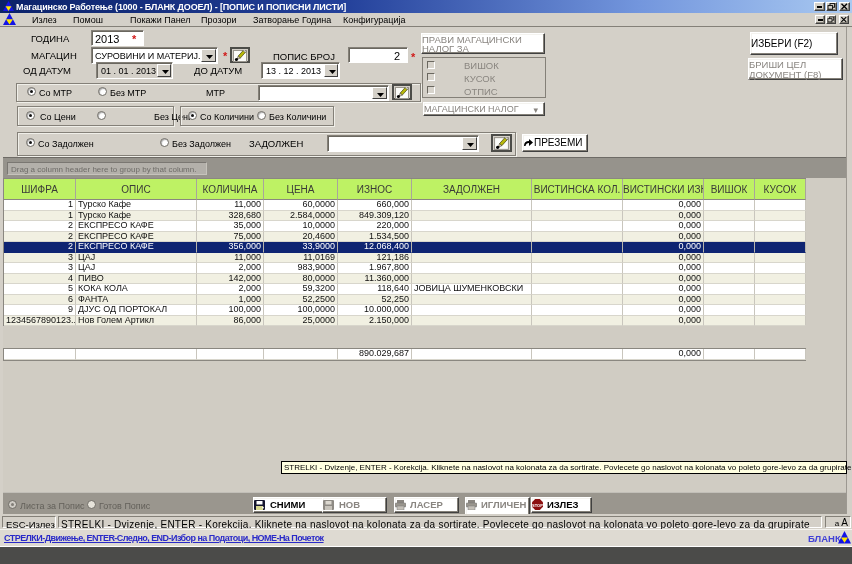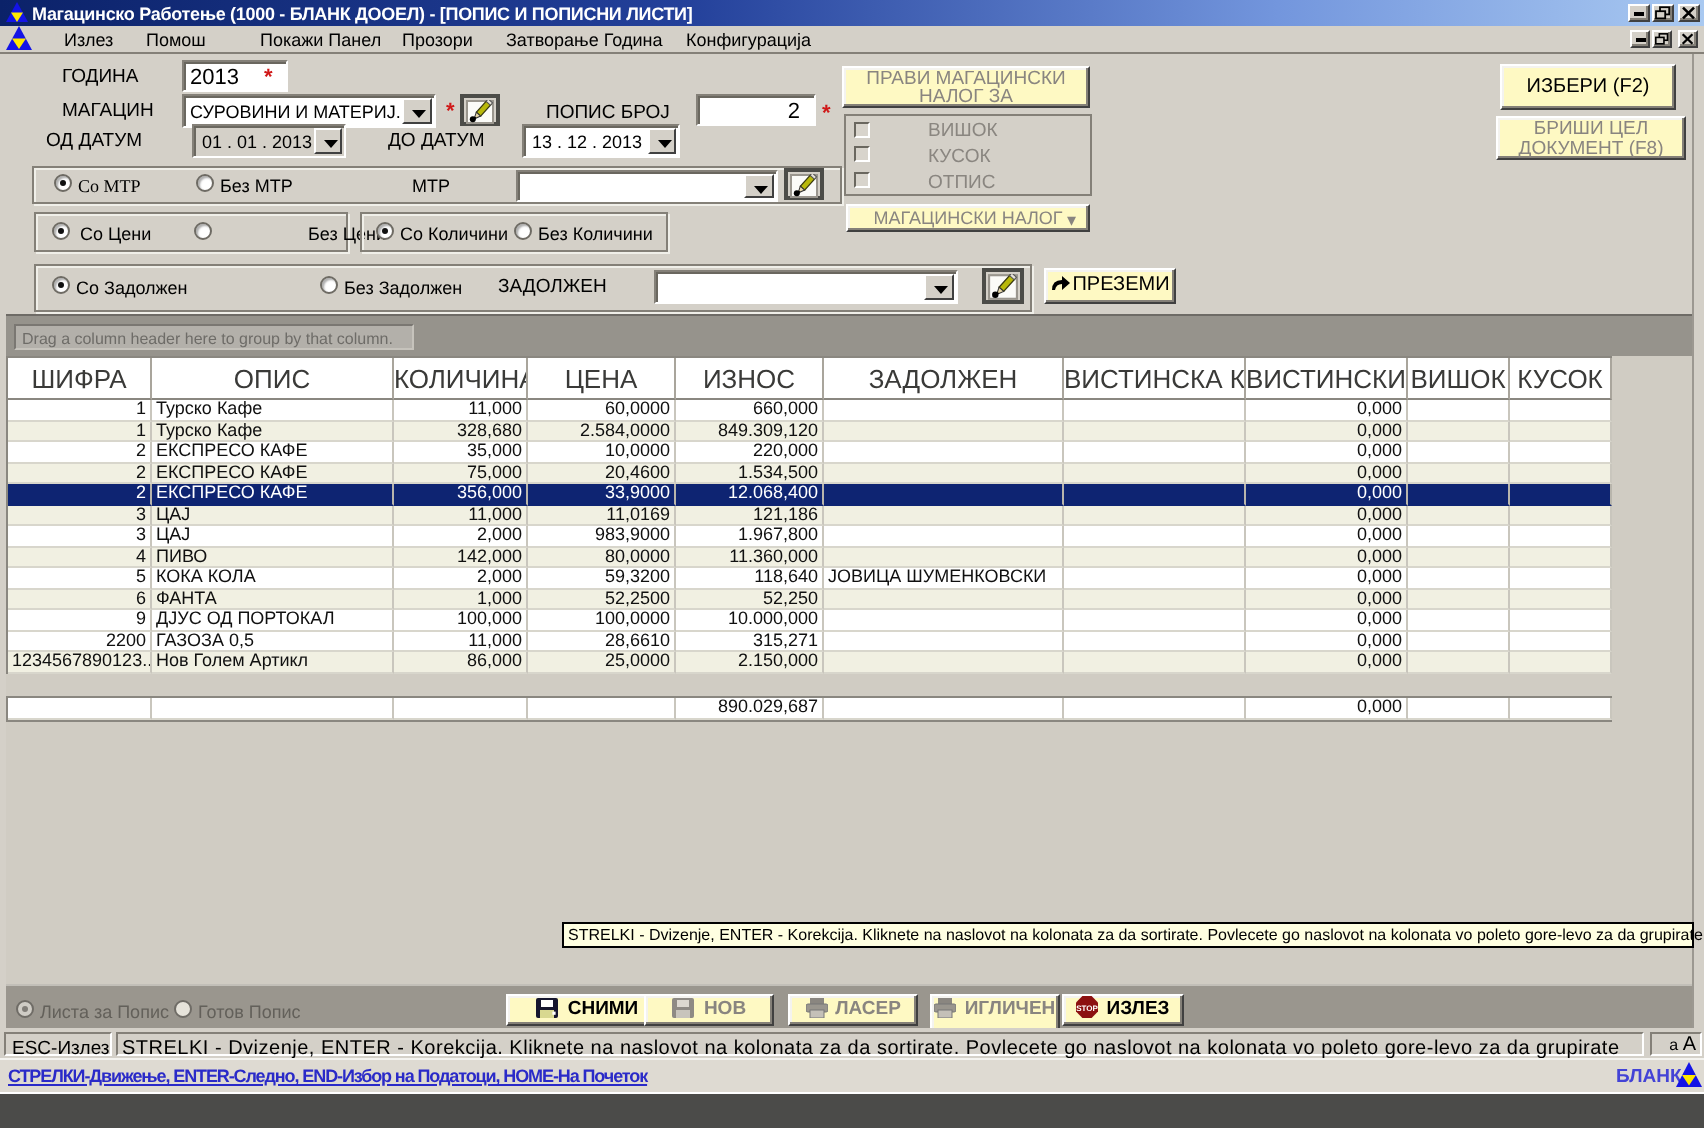--- a/index.html
+++ b/index.html
@@ -10,26 +10,26 @@
 .lb2 { position:absolute; font-size:9px; line-height:10px; color:#000; white-space:nowrap; }
 .ast { position:absolute; color:#d01818; font-size:11px; line-height:11px; font-weight:bold; }
 .sunken { position:absolute; background:#fff; border:1px solid; border-color:#848078 #fff #fff #848078; box-shadow:inset 1px 1px 0 #6a675f; }
 .gbox { position:absolute; border:1px solid #848078; box-shadow:1px 1px 0 #f0efe9, inset 1px 1px 0 #f0efe9; }
 .radio { position:absolute; width:9px; height:9px; border-radius:50%; background:#fff; border:1px solid #6e6b64; box-shadow:inset 1px 1px 1px rgba(110,110,110,.55); }
 .radio .dot { position:absolute; left:2px; top:2px; width:3px; height:3px; border-radius:50%; background:#111; }
 .combo { position:absolute; background:#fff; border:1px solid; border-color:#848078 #fff #fff #848078; box-shadow:inset 1px 1px 0 #6a675f; }
 .combo .tx { position:absolute; left:3px; top:3px; font-size:9px; line-height:11px; white-space:nowrap; }
 .cbtn { position:absolute; right:1px; top:1px; bottom:1px; width:15px; background:#d4d0c8; border:1px solid; border-color:#fff #404040 #404040 #fff; }
 .cbtn svg { position:absolute; left:3px; top:3px; }
-.btn { position:absolute; background:#fef9c3; border:1px solid; border-color:#fff #404040 #404040 #fff; box-shadow:inset -1px -1px 0 #848078, inset 1px 1px 0 #f4f3ef; text-align:center; }
+.btn { position:absolute; background:#ffffff; border:1px solid; border-color:#fff #404040 #404040 #fff; box-shadow:inset -1px -1px 0 #848078, inset 1px 1px 0 #f4f3ef; text-align:left; }
 .btn.dis { color:#898580; }
 .wbtn { position:absolute; width:11px; height:9px; background:#d4d0c8; border:1px solid; border-color:#fff #404040 #404040 #fff; box-shadow:inset -1px -1px 0 #848078; }
 table { border-collapse:separate; table-layout:fixed; }
 td,th { overflow:hidden; white-space:nowrap; }
-th.h { background:#ffffff; font-size:13px; font-weight:normal; color:#3a3a38; border-right:1px solid #a9a59c; border-bottom:1px solid #8a8780; text-align:center; padding:0; }
+th.h { background:#bef264; font-size:10px; font-weight:normal; color:#3a3a38; border-right:1px solid #a9a59c; border-bottom:1px solid #8a8780; text-align:center; padding:0; }
 tbody tr { height:10.5px; }
 td { font-size:9px; line-height:9.5px; padding:0 2px; border-right:1px solid #c9c6bd; border-bottom:1px solid #d8d6cc; color:#101010; }
 td.n { text-align:right; }
 td.t { text-align:left; }
 tr.rw td { background:#fff; }
 tr.rc td { background:#f1f0e2; }
 tr.sel td { background:#0e2472; color:#fff; border-bottom-color:#0e2472; border-right-color:#b8b5ac; }
 </style>
 </head>
 <body>
@@ -134,21 +134,21 @@
       <svg width="9" height="8" viewBox="0 0 9 8">
         <polygon points="1,2 8,2 4.5,6" fill="#000"></polygon>
       </svg>
     </div>
   </div>
 
 <div class="gbox" style="left:16px;top:83px;width:405px;height:19px;"></div>
 <div class="radio" style="left:27px;top:87px;">
     <div class="dot"></div>
   </div>
-<div class="lb2" style="left:39px;top:88px;font-family:Liberation Serif, serif;">Со МТР</div>
+<div class="lb2" style="left:39px;top:88px;">Со МТР</div>
 <div class="radio" style="left:98px;top:87px;"></div>
 <div class="lb2" style="left:110px;top:88px;">Без МТР</div>
 <div class="lb2" style="left:206px;top:88px;">МТР</div>
 <div class="combo" style="left:258px;top:85px;width:131px;height:16px;">
     <div class="cbtn">
       <svg width="9" height="8" viewBox="0 0 9 8">
         <polygon points="1,2 8,2 4.5,6" fill="#000"></polygon>
       </svg>
     </div>
   </div>
@@ -384,32 +384,20 @@
         <td class="t">ДЈУС ОД ПОРТОКАЛ</td>
         <td class="n">100,000</td>
         <td class="n">100,0000</td>
         <td class="n">10.000,000</td>
         <td class="t"></td>
         <td class="n"></td>
         <td class="n">0,000</td>
         <td></td>
         <td></td>
       </tr>
-<tr class="rw">
-        <td class="n">2200</td>
-        <td class="t">ГАЗОЗА 0,5</td>
-        <td class="n">11,000</td>
-        <td class="n">28,6610</td>
-        <td class="n">315,271</td>
-        <td class="t"></td>
-        <td class="n"></td>
-        <td class="n">0,000</td>
-        <td></td>
-        <td></td>
-      </tr>
 <tr class="rc">
         <td class="n">1234567890123...</td>
         <td class="t">Нов Голем Артикл</td>
         <td class="n">86,000</td>
         <td class="n">25,0000</td>
         <td class="n">2.150,000</td>
         <td class="t"></td>
         <td class="n"></td>
         <td class="n">0,000</td>
         <td></td>

